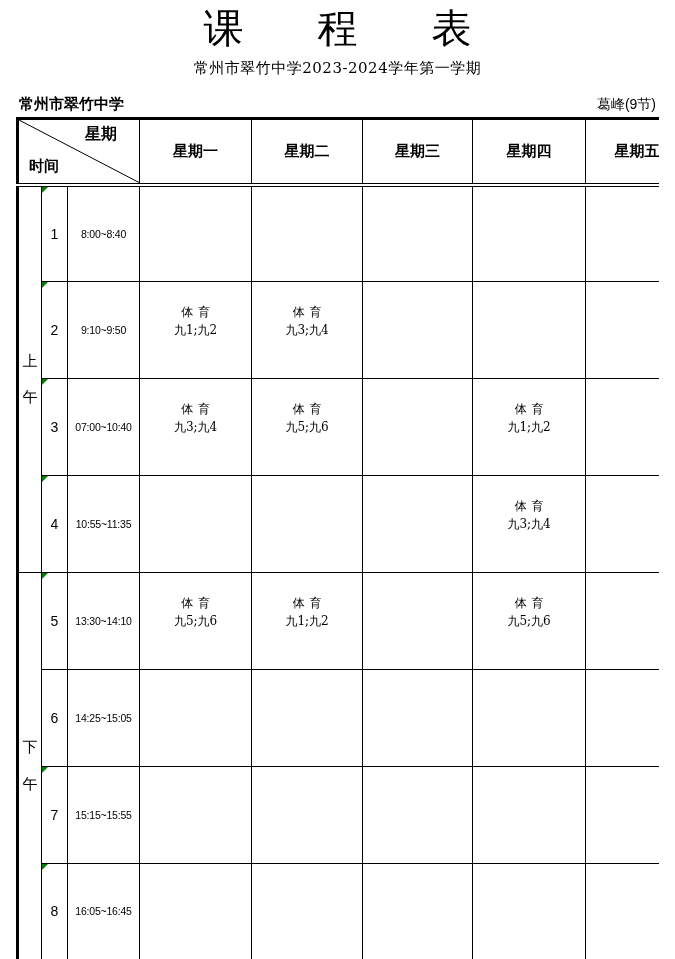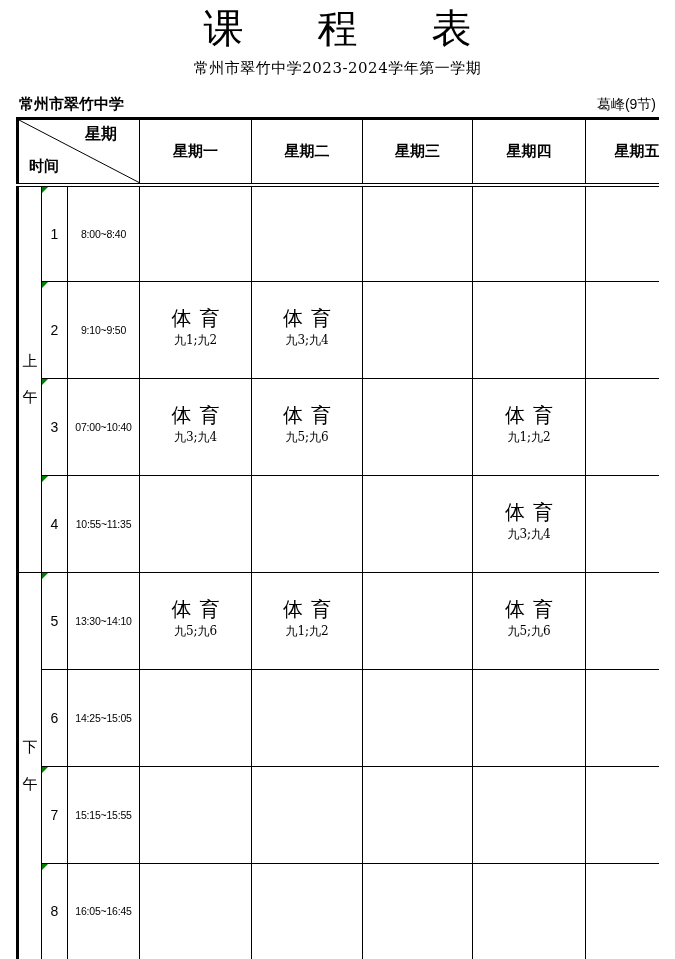--- a/index.html
+++ b/index.html
@@ -54,21 +54,21 @@
 
   td.section-cell { text-align: center; vertical-align: middle; font-size: 15px; padding: 0; }
   .vtext { width: 1.15em; margin: 0 auto; line-height: 2.45; word-break: break-all; }
 
   td.period-cell { position: relative; text-align: center; vertical-align: middle; font-size: 14px; }
   td.time-cell { text-align: center; vertical-align: middle; font-size: 10.5px; letter-spacing: -0.2px; padding: 0; }
 
   td.day-cell { text-align: center; vertical-align: top; padding-top: 23px; }
   .subject {
     font-family: "DejaVu Serif", serif;
-    font-size: 20px; letter-spacing: 0.4em; padding-left: 0.4em; line-height: 1.3;
+    font-size: 12px; letter-spacing: 0.4em; padding-left: 0.4em; line-height: 1.3;
   }
   .classes { font-family: "DejaVu Serif", serif; font-size: 12px; line-height: 1.5; }
 
   .marker {
     position: absolute; top: 0; left: 0; width: 0; height: 0;
     border-top: 6px solid #008000; border-right: 6px solid transparent;
   }
 </style>
 </head>
 <body>

